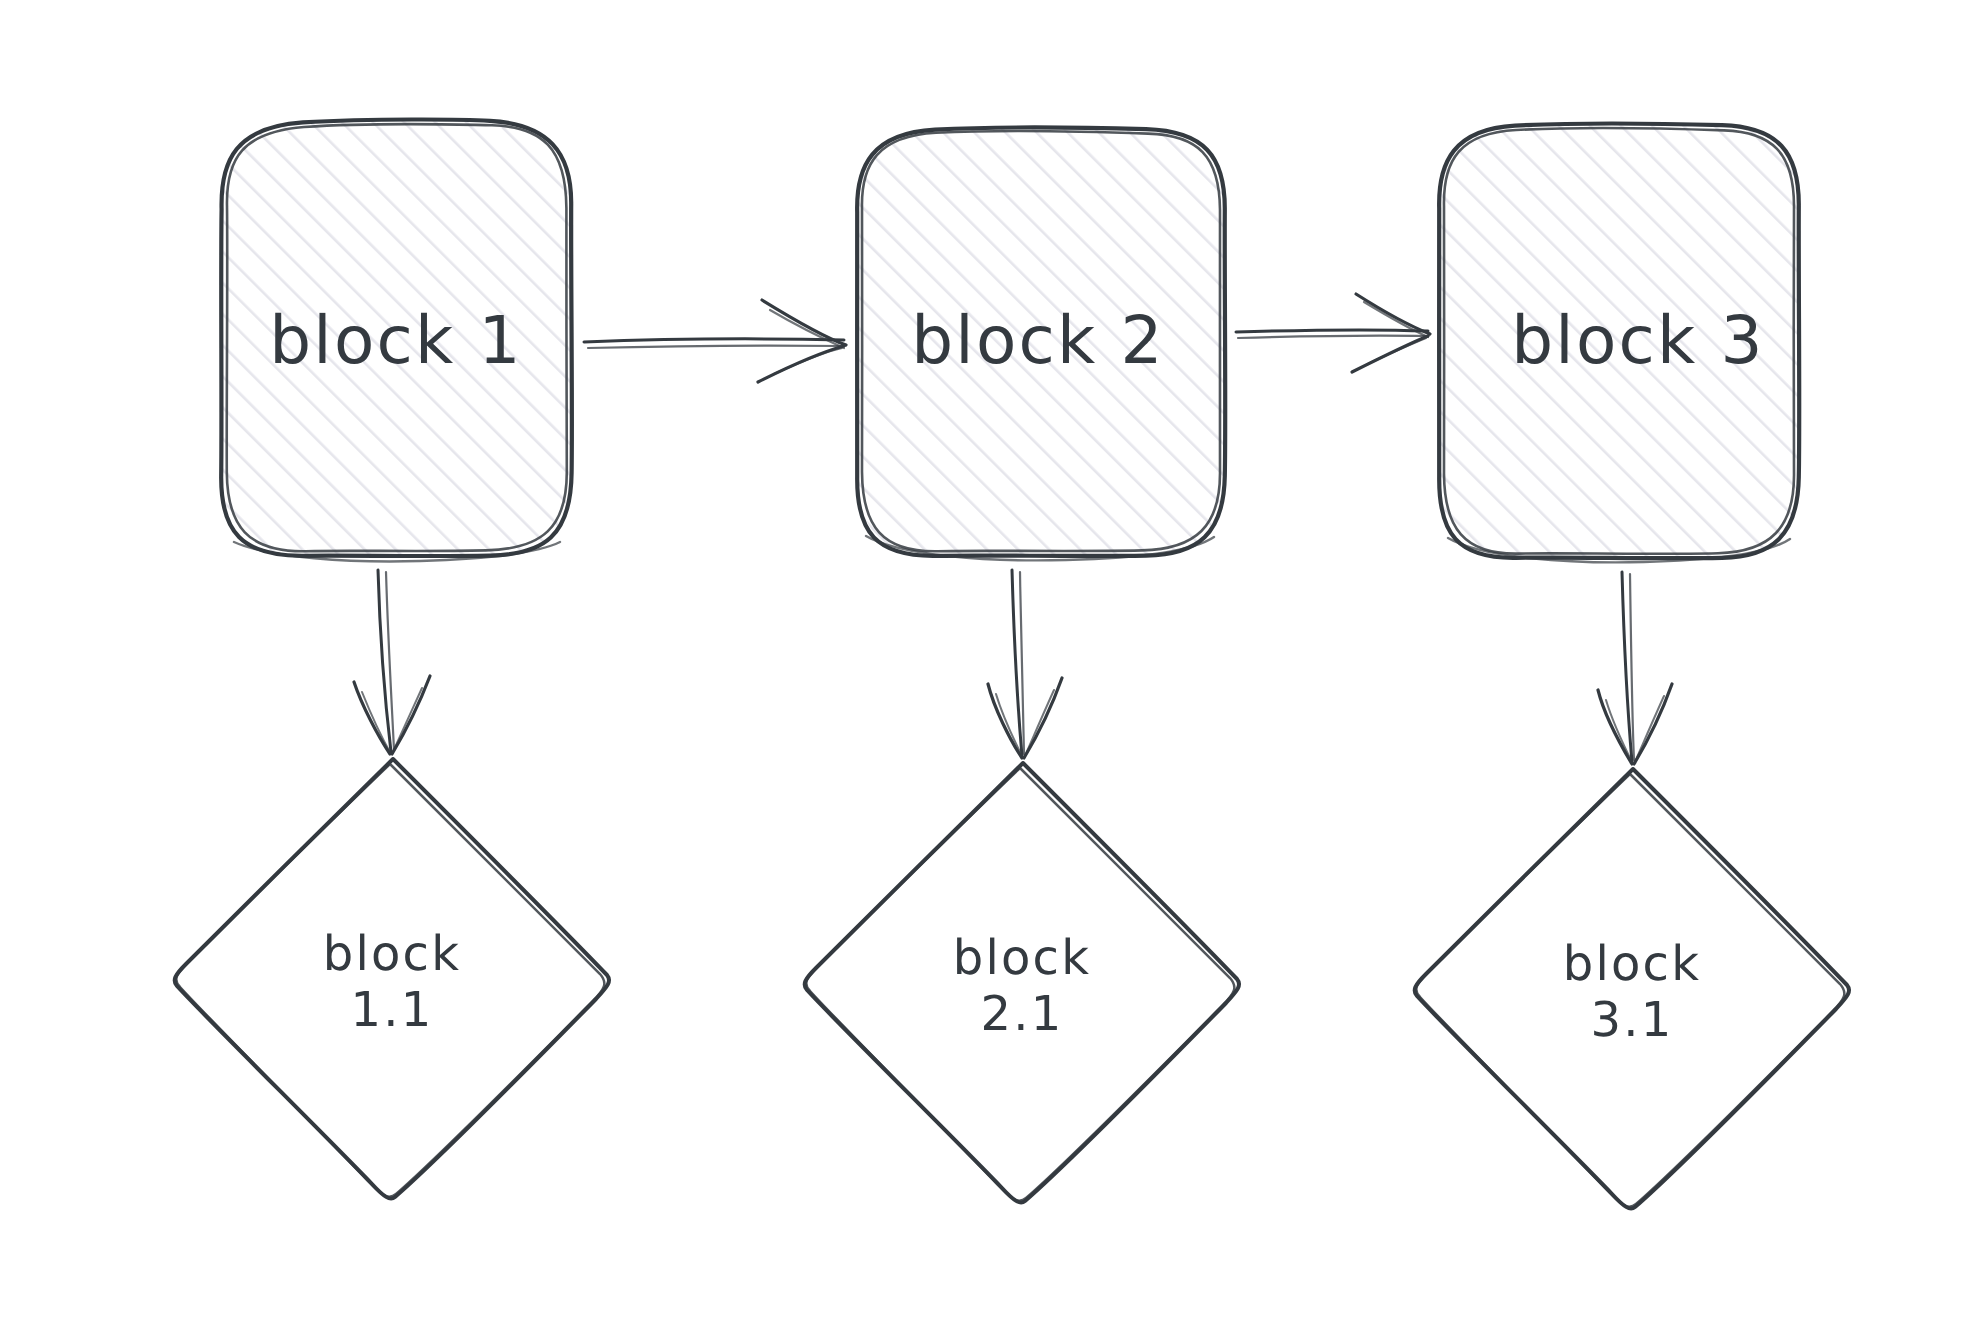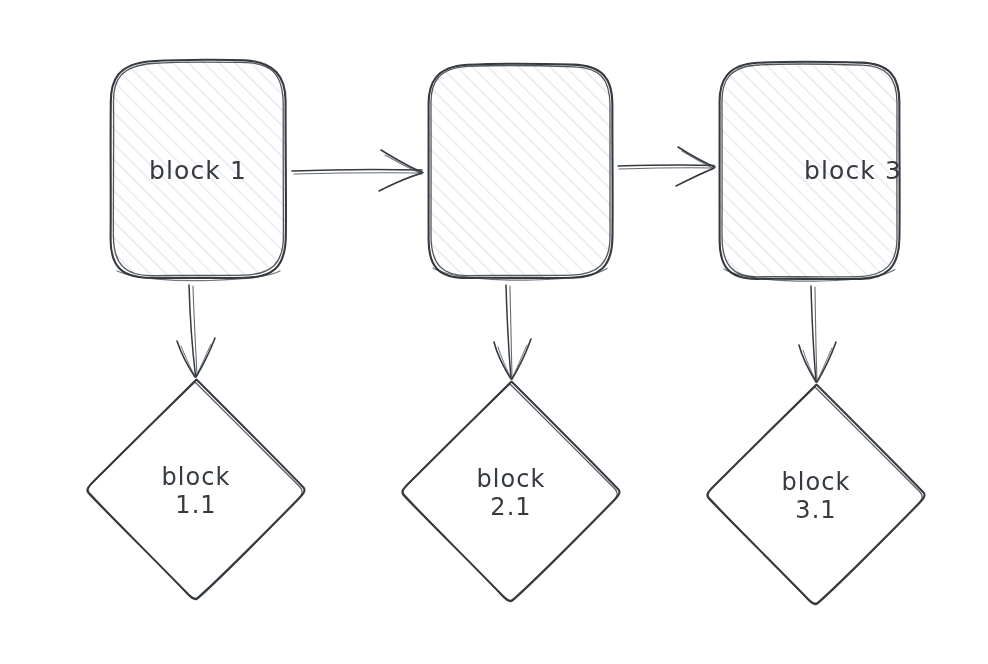--- a/index.html
+++ b/index.html
@@ -23,21 +23,21 @@
     position: absolute;
     left: 0;
     top: 0;
     width: 988px;
     height: 664px;
   }
   .node-label {
     position: absolute;
     color: #343a40;
     font-family: "DejaVu Sans", "Liberation Sans", sans-serif;
-    font-size: 25px;
+    font-size: 33px;
     letter-spacing: 1.1px;
     line-height: 31px;
     text-align: center;
     white-space: pre;
     pointer-events: none;
     transform: translate(-50%, -50%);
     font-weight: 400;
   }
   .node-label.two-line {
     line-height: 28px;
@@ -124,21 +124,22 @@
 
     <g>
       <path d="M811,286 C812,322 814,358 816,381" fill="none" stroke="#343a40" stroke-width="1.5" stroke-linecap="round"></path>
       <path d="M815,287 C815.5,322 816,358 817,380" fill="none" stroke="#343a40" stroke-width="1.1" stroke-linecap="round" opacity="0.75"></path>
       <path d="M799,345 C802,357 810,372 816,382 M836,342 C831,356 823,372 817,382" fill="none" stroke="#343a40" stroke-width="1.6" stroke-linecap="round"></path>
       <path d="M803,350 C806,360 812,373 816.5,382 M832,348 C827,359 821,373 817,382" fill="none" stroke="#343a40" stroke-width="1" stroke-linecap="round" opacity="0.7"></path>
     </g>
   </svg>
 
   <div class="node-label" style="left:198px; top:170px;">block 1</div>
-  <div class="node-label" style="left:853px; top:170px;">block 3</div>
+  <div class="node-label" style="left:519px; top:170px;">block 2</div>
+  <div class="node-label" style="left:819px; top:170px;">block 3</div>
 
   <div class="node-label two-line" style="left:196px; top:491px; font-size:24px;">block
 1.1</div>
   <div class="node-label two-line" style="left:511px; top:493px; font-size:24px;">block
 2.1</div>
   <div class="node-label two-line" style="left:816px; top:496px; font-size:24px;">block
 3.1</div>
 
 </div>
 

